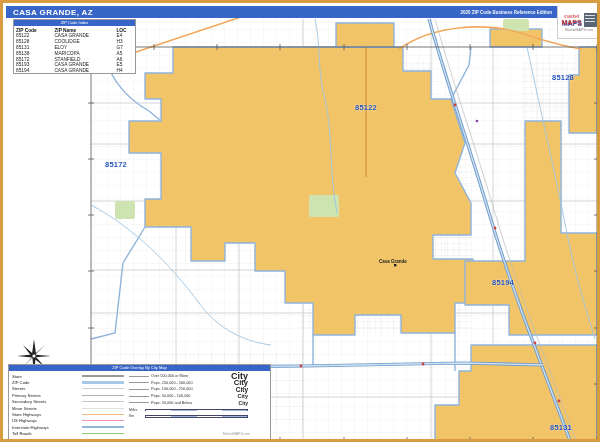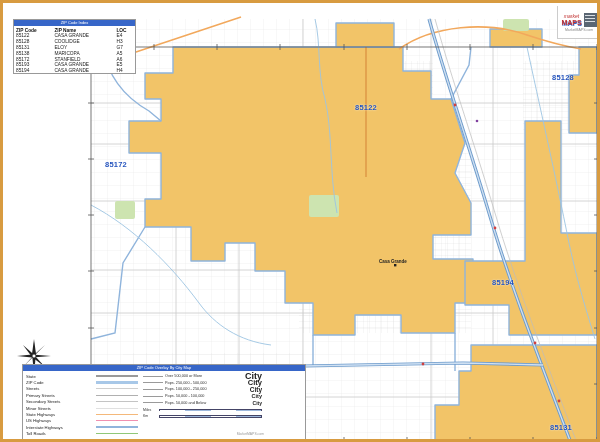--- a/index.html
+++ b/index.html
@@ -54,21 +54,21 @@
   }
   #city-label {
     position:absolute; left:376px; top:256px; font-size:4.5px; color:#222; font-weight:bold;
   }
 
   
   #compass { position:absolute; left:14px; top:336px; }
 
   
   #legend {
-    position:absolute; left:19px; top:361px; width:284px; height:77px;
+    position:absolute; left:5px; top:361px; width:263px; height:77px;
     background:#fff; border:0.5px solid #999; font-size:4.2px; color:#222;
   }
   #legend .hd { background:#3766C8; color:#fff; height:6px; line-height:6px; text-align:center; font-size:4px; }
   #legend .cols { display:flex; }
   #legend .lcol { width:118px; padding:2px 3px 0 3px; }
   #legend .lrow { display:flex; align-items:center; justify-content:space-between; height:6.4px; }
   #legend .lrow .sym { width:42px; height:0; border-top-style:solid; }
   #legend .rcol { width:125px; padding:2px 4px 0 2px; position:relative; }
   #legend .crow { display:flex; align-items:center; height:6.6px; gap:2px; }
   #legend .crow .dash { width:20px; border-top:0.7px solid #9a9a9a; }
@@ -213,20 +213,24 @@
         <line x1="591" y1="100" x2="597" y2="100"></line>
           <line x1="591" y1="156" x2="597" y2="156"></line>
         <line x1="591" y1="212" x2="597" y2="212"></line>
           <line x1="591" y1="268" x2="597" y2="268"></line>
         <line x1="591" y1="325" x2="597" y2="325"></line>
           <line x1="591" y1="381" x2="597" y2="381"></line>
       </g>
     </g>
   </svg>
 
+  <div id="titlebar">
+    <span class="t">CASA GRANDE, AZ</span>
+    <span class="e">2020 ZIP Code Business Reference Edition</span>
+  </div>
 
   <div id="logo-box">
     <div class="row">
       <div>
         <div class="scrib">market</div>
         <div class="maps">MAPS</div>
       </div>
       <div class="mini">
           <i></i>
           <i></i>

